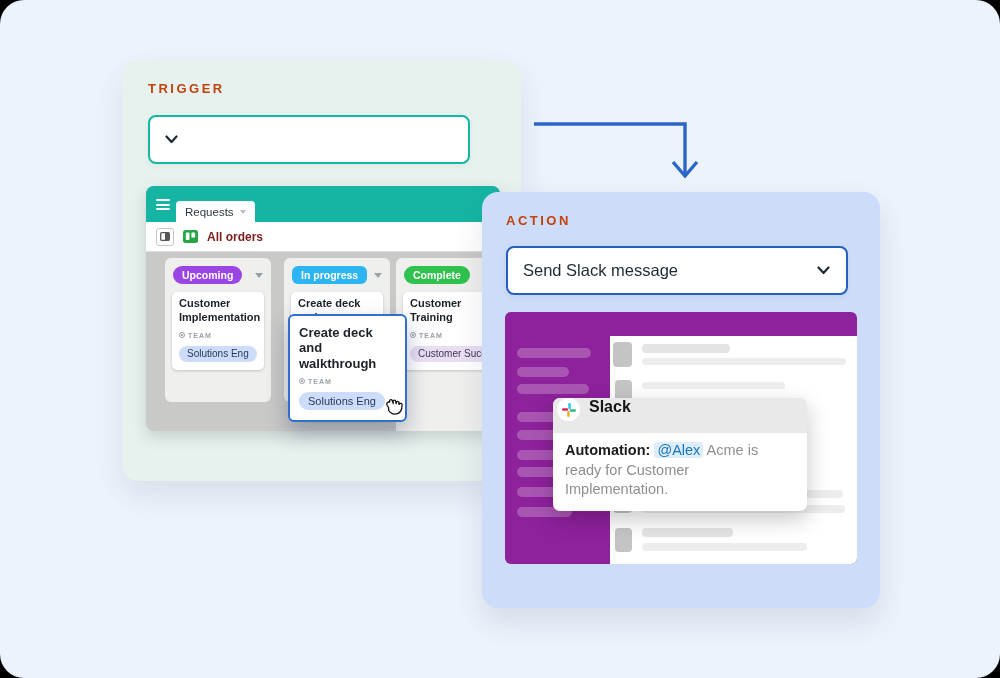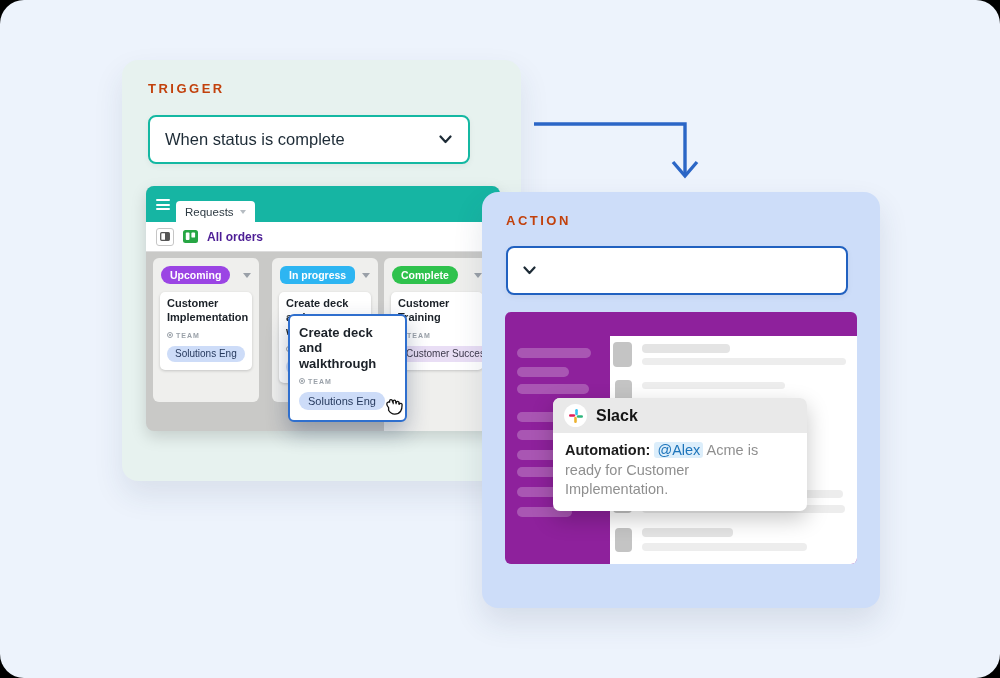--- a/index.html
+++ b/index.html
@@ -20,22 +20,22 @@
   
   #board { left:24px; top:126px; width:354px; height:245px; background:#c9c9c7; border-radius:8px; overflow:hidden; box-shadow:0 6px 16px rgba(0,0,0,.15); }
   #board-header { left:0; top:0; width:354px; height:36px; background:#16b5a3; }
   #hamburger { left:10px; top:13px; width:14px; cursor:pointer; }
   #hamburger div { height:2px; background:#fff; margin-bottom:2.6px; border-radius:1px; }
   #board-tab { left:30px; top:15px; height:21px; background:#fff; border-radius:4px 4px 0 0; display:flex; align-items:center; gap:6px; padding:0 9px; cursor:pointer; }
   #board-tab span { font-size:11.5px; color:#2e3a43; font-weight:400; }
   .tri-down { width:0; height:0; border-left:3.5px solid transparent; border-right:3.5px solid transparent; border-top:4.5px solid #b6bcc2; }
   #board-toolbar { left:0; top:36px; width:354px; height:30px; background:#fff; border-bottom:1px solid #dcdcdc; display:flex; align-items:center; padding-left:10px; gap:9px; }
   #panel-toggle-btn { width:18px; height:18px; border:1px solid #c6c6c6; border-radius:3px; background:#fff; display:flex; align-items:center; justify-content:center; cursor:pointer; }
-  #view-name { font-size:12px; font-weight:700; color:#4c1d95; }
-  #board-body { left:0; top:66px; width:354px; height:140px; }
+  #view-name { font-size:12px; font-weight:700; color:#7f1d1d; }
+  #board-body { left:12px; top:66px; width:354px; height:140px; }
   .kcol { background:#efefed; border-radius:6px; overflow:hidden; }
   #col-0 { left:7px;  top:6px; width:106px; height:144px; }
   #col-1 { left:126px; top:6px; width:106px; height:144px; }
   #col-2 { left:238px; top:6px; width:106px; height:179px; }
   .col-head { display:flex; align-items:center; justify-content:space-between; padding:8px 8px 6px 8px; cursor:pointer; }
   .status-pill { color:#fff; font-size:10.5px; font-weight:700; padding:3px 9px; border-radius:10px; white-space:nowrap; }
   .pill-upcoming { background:#9b45e4; }
   .pill-inprogress { background:#2db5f2;border-radius:6px; }
   .pill-complete { background:#2fc24d; }
   .col-chev { width:8px; height:5px; }
@@ -68,38 +68,37 @@
   
   #slack-window { left:23px; top:120px; width:352px; height:252px; background:#8e219c; border-radius:6px; overflow:hidden; }
   #slack-main { left:105px; top:24px; width:247px; height:228px; background:#fff; }
   .sbar { position:absolute; left:12px; height:10px; border-radius:5px; background:rgba(255,255,255,.24); }
   .msg-avatar { position:absolute; background:#c4c4c4; border-radius:4px; }
   .msg-bar { position:absolute; background:#e4e4e4; border-radius:4px; }
   .msg-bar.lt { background:#ededed; }
 
   
   #slack-popup { left:71px; top:206px; width:254px; border-radius:7px; background:#fff; box-shadow:0 8px 22px rgba(0,0,0,.22); z-index:4; }
-  #slack-popup-header { height:35px; background:#e9e9e9; border-radius:7px 7px 0 0; display:flex; align-items:center; gap:9px; padding-left:11px; }
+  #slack-popup-header { height:35px; background:#e9e9e9; border-radius:7px 7px 0 0; display:flex; gap:9px; padding-left:4px; }
   #slack-logo-wrap { width:23px; height:23px; background:#fff; border-radius:50%; display:flex; align-items:center; justify-content:center; }
   #slack-app-name { font-size:16px; font-weight:700; color:#141414; }
   #slack-popup-body { padding:8px 12px 11px 12px; font-size:14.5px; line-height:1.35; border-radius:0 0 7px 7px; }
   #msg-bold { font-weight:700; color:#1c1c1c; }
   #msg-mention { color:#1d74ba; background:#dceefb; padding:0 3px; border-radius:3px; }
   #msg-rest { color:#8f8f8f; }
 </style>
 </head>
 <body>
 
 <div id="canvas">
 
   <div id="trigger-panel" class="abs">
     <div id="trigger-label" class="abs panel-label">TRIGGER</div>
 
     <div id="trigger-select" class="abs select-box">
-      <span class="select-text">When status is complete</span>
       <svg class="chev" viewBox="0 0 13 9">
           <path d="M1.5 1.5 L6.5 7 L11.5 1.5"></path>
         </svg>
     </div>
 
     <div id="board" class="abs">
       <div id="board-header" class="abs">
         <div id="hamburger" class="abs">
             <div></div>
             <div></div>
@@ -196,20 +195,21 @@
 
   <svg id="flow-arrow" class="abs" width="172" height="70" viewBox="0 0 172 70">
     <path d="M1 7 H152 V57"></path>
     <path d="M140 45 L152 59 L164 45"></path>
   </svg>
 
   <div id="action-panel" class="abs">
     <div id="action-label" class="abs panel-label">ACTION</div>
 
     <div id="action-select" class="abs select-box">
+      <span class="select-text">Send Slack message</span>
       <svg class="chev" viewBox="0 0 13 9">
           <path d="M1.5 1.5 L6.5 7 L11.5 1.5"></path>
         </svg>
     </div>
 
     <div id="slack-window" class="abs">
 
       <div class="sbar" style="top:36px;width:74px"></div>
       <div class="sbar" style="top:55px;width:52px"></div>
       <div class="sbar" style="top:72px;width:72px"></div>

